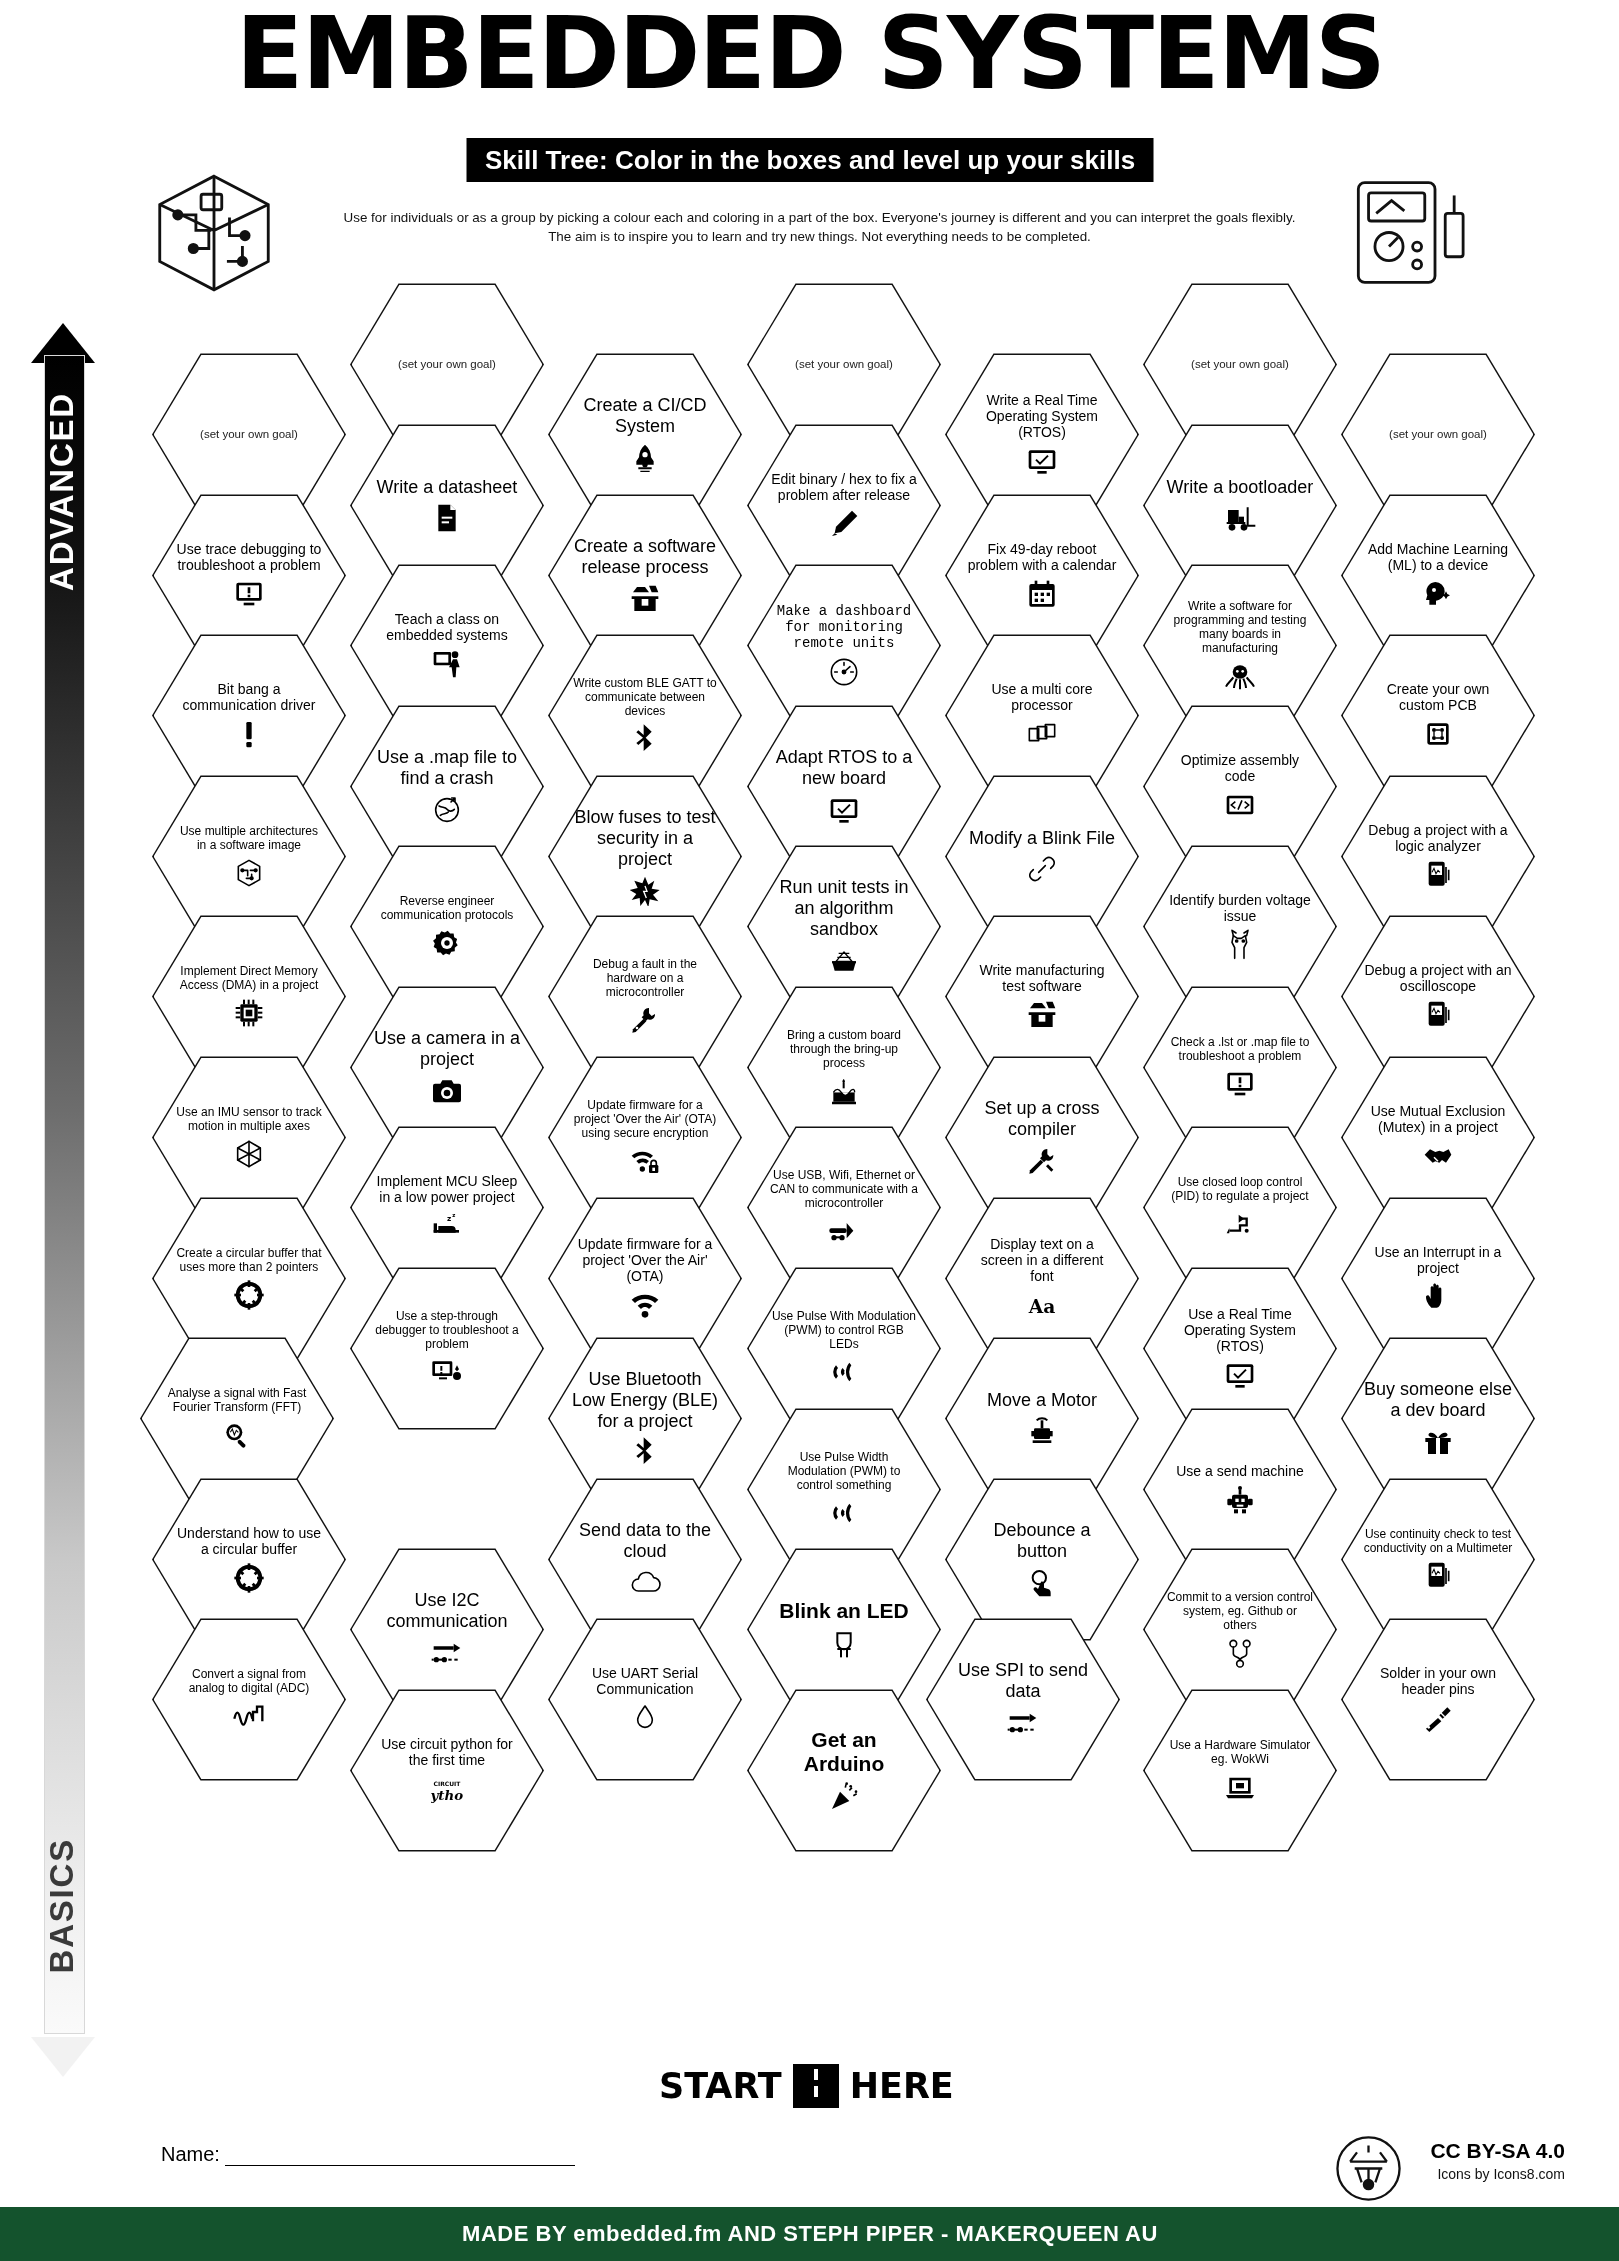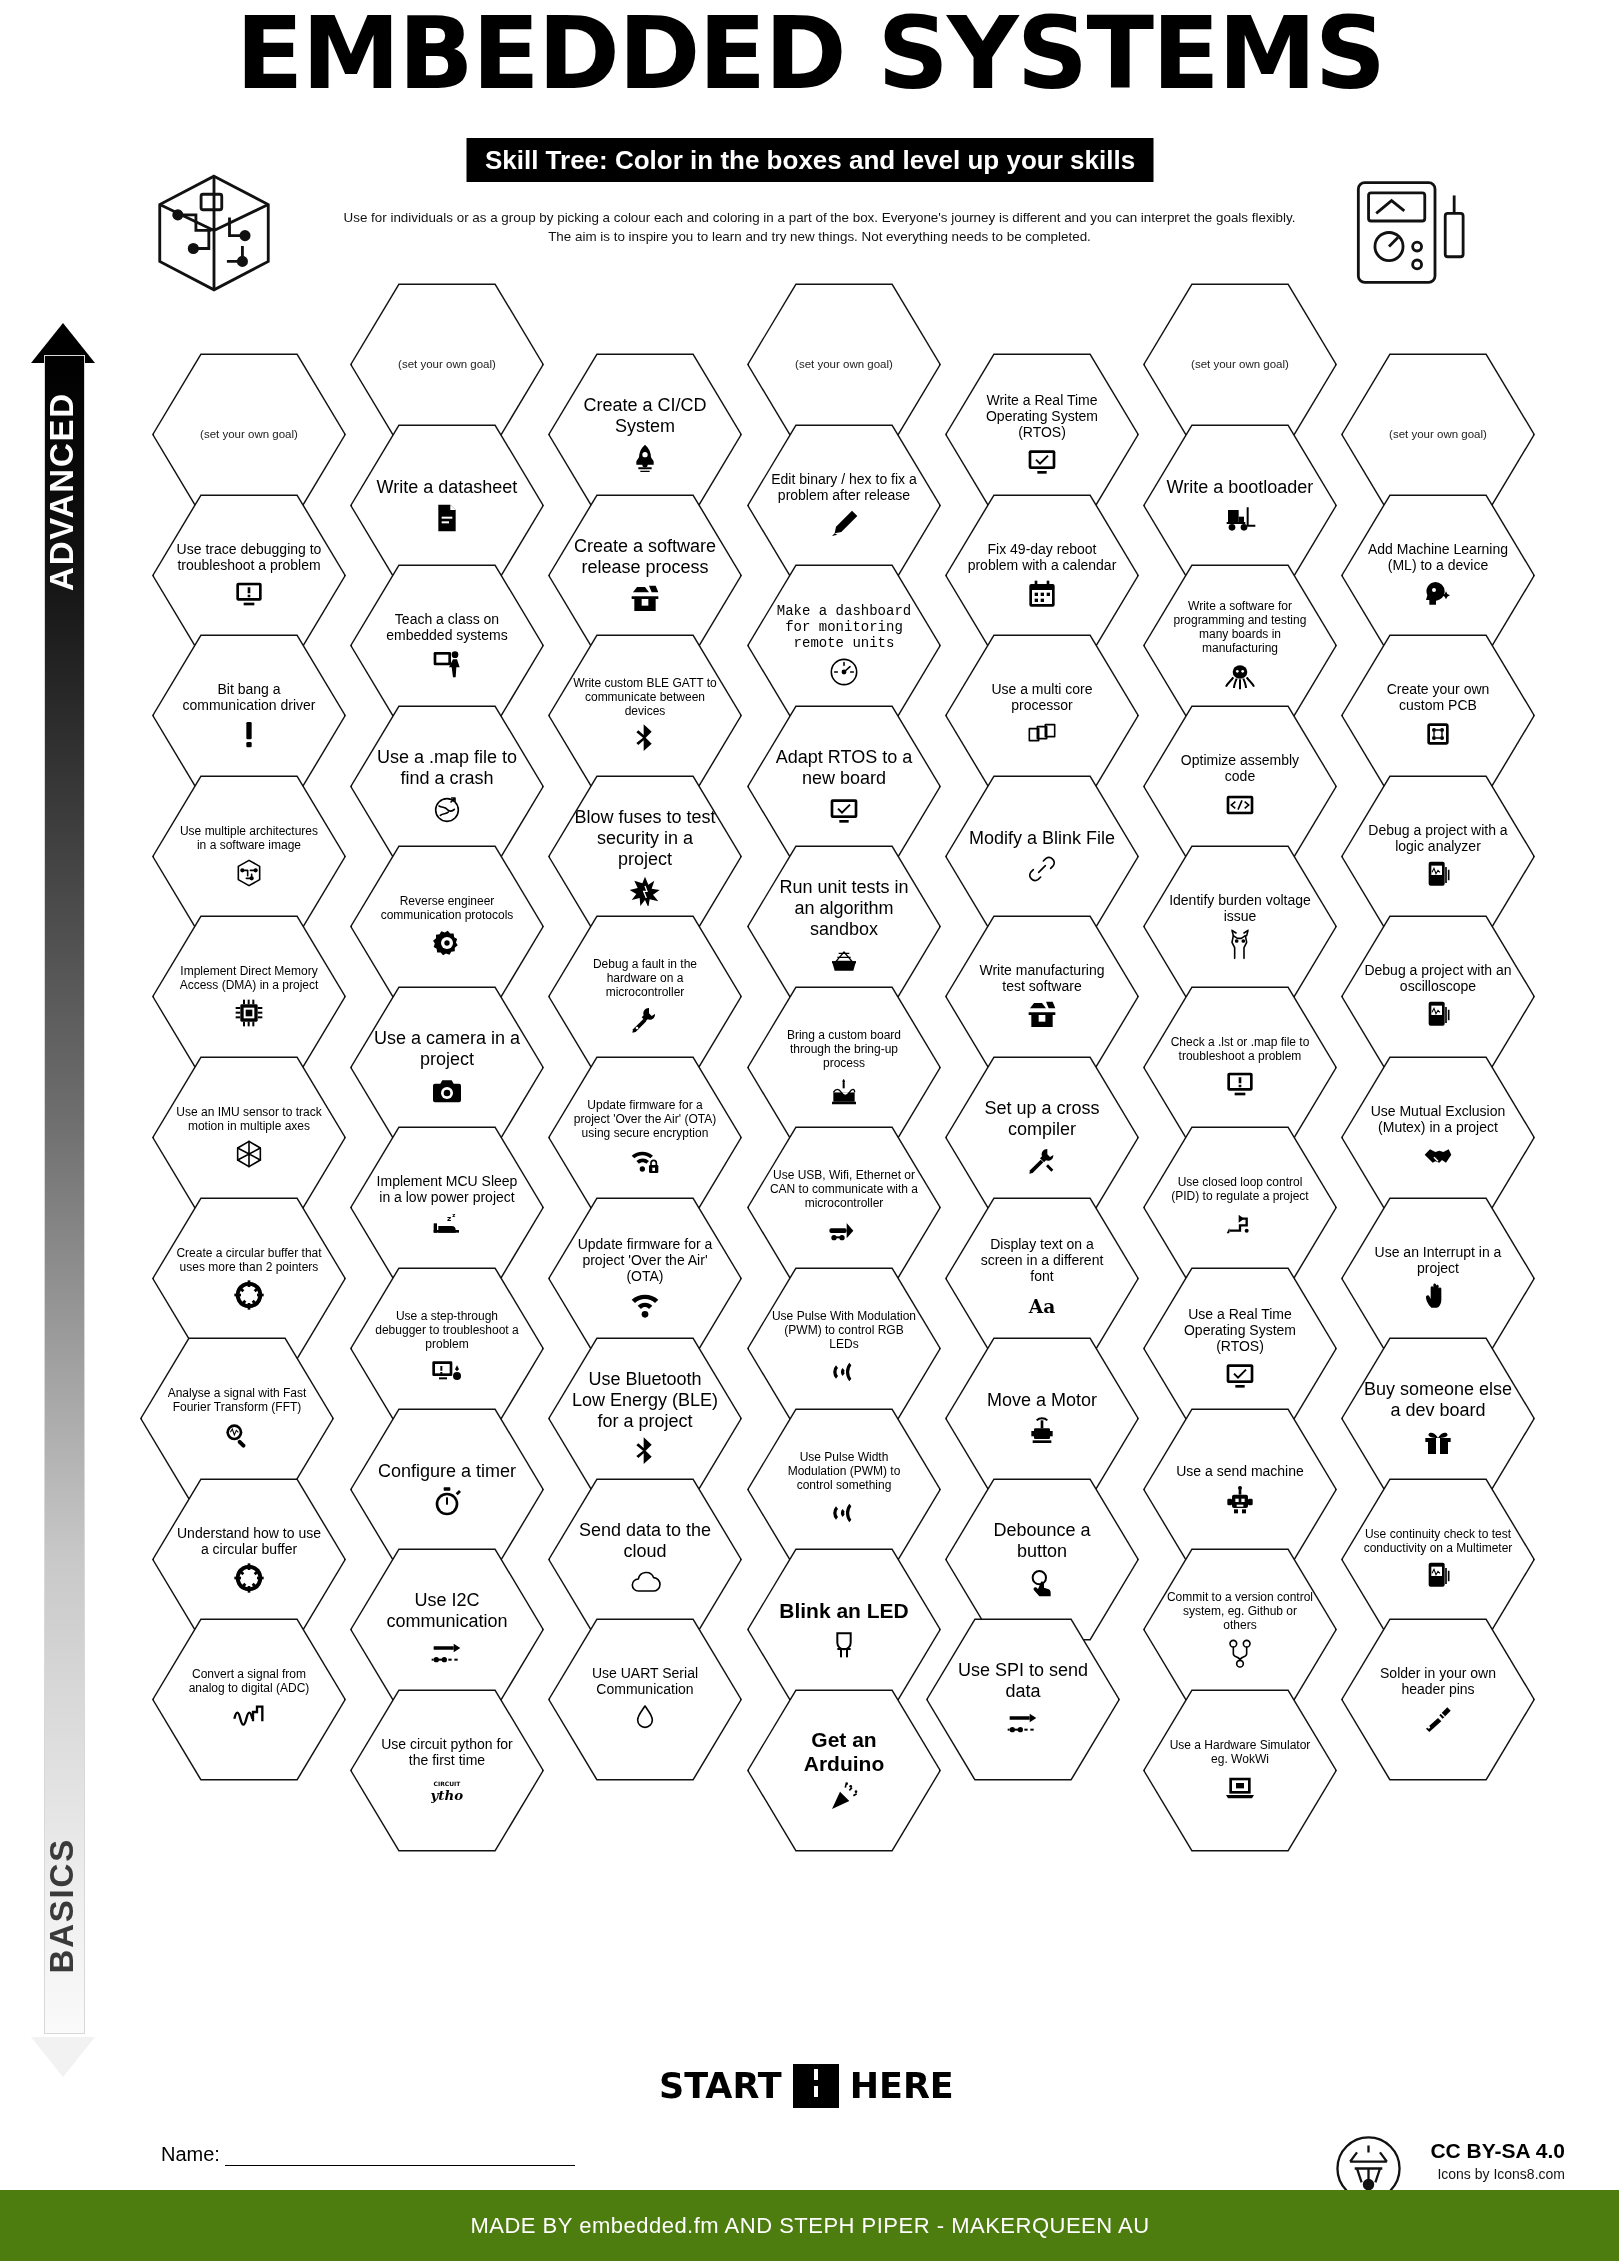--- a/index.html
+++ b/index.html
@@ -89,22 +89,22 @@
     position:absolute;left:161px;top:2143px;font-size:20px;display:flex;align-items:flex-end;gap:5.5px;
   }
   .nameline .rule{display:inline-block;width:350px;border-bottom:1.8px solid #000;height:4.6px;}
   .cc{
     position:absolute;right:55px;top:2139px;text-align:right;
   }
   .cc .lic{font-size:21px;font-weight:600;}
   .cc .by{font-size:14px;margin-top:2.8px;color:#111;}
   .cc-badge{position:absolute;right:217px;top:2134px;}
   .footer-bar{
-    position:absolute;left:0;bottom:0;width:1620px;height:71px;background:#4d7c0f;color:#fff;
-    display:flex;align-items:center;justify-content:center;font-size:22px;font-weight:normal;letter-spacing:0.5px;
+    position:absolute;left:0;bottom:0;width:1620px;height:54px;background:#14532d;color:#fff;
+    display:flex;align-items:center;justify-content:center;font-size:22px;font-weight:bold;letter-spacing:0.5px;
   }
 </style>
 </head>
 <body>
 
 <div class="title">EMBEDDED SYSTEMS</div>
 <div class="subtitle-bar">Skill Tree:  Color in the boxes and level up your skills</div>
 <div class="blurb">Use for individuals or as a group by picking a colour each and coloring in a part of the box.  Everyone's journey is different and you can interpret the goals flexibly.  The aim is to inspire you to learn and try new things. Not everything needs to be completed.</div>
 
 <div class="corner-chip">
@@ -366,34 +366,20 @@
             <rect x="6" y="12" width="22" height="14" fill="#fff"></rect>
             <path d="M14 15h3v7h-3zM14 24h3v3h-3z"></path>
             <rect x="12" y="32" width="12" height="3"></rect>
             <path d="M36 20l3-6 3 6-3 3z"></path>
             <circle cx="39" cy="30" r="6"></circle>
             <path d="M34 26l-4-4M44 26l4-4M33 34l-4 4M45 34l4 4"></path>
           </svg>
         </span>
       </div>
     </div>
-    <div class="hex" style="left: 350px; top: 1405px;">
-      <div class="inner">
-        <div class="lbl lg">Configure a timer</div>
-        <span class="ico">
-          <svg width="32" height="32" viewBox="0 0 48 48" fill="#000">
-            <rect x="19" y="2" width="10" height="5" rx="1"></rect>
-            <circle cx="24" cy="27" r="17"></circle>
-            <circle cx="24" cy="27" r="13" fill="#fff"></circle>
-            <rect x="22.5" y="17" width="3" height="11"></rect>
-            <path d="M37 11l5-5 3 3-5 5z"></path>
-          </svg>
-        </span>
-      </div>
-    </div>
     <div class="hex" style="left: 350px; top: 1545px;">
       <div class="inner">
         <div class="lbl lg">Use I2C communication</div>
         <span class="ico">
           <svg width="32" height="32" viewBox="0 0 48 48" fill="#000">
             <path d="M4 14h30v5H4z"></path>
             <path d="M34 10l10 6.5L34 23z"></path>
             <circle cx="8" cy="34" r="4"></circle>
             <circle cx="20" cy="34" r="4"></circle>
             <rect x="11" y="32.5" width="6" height="3"></rect>

